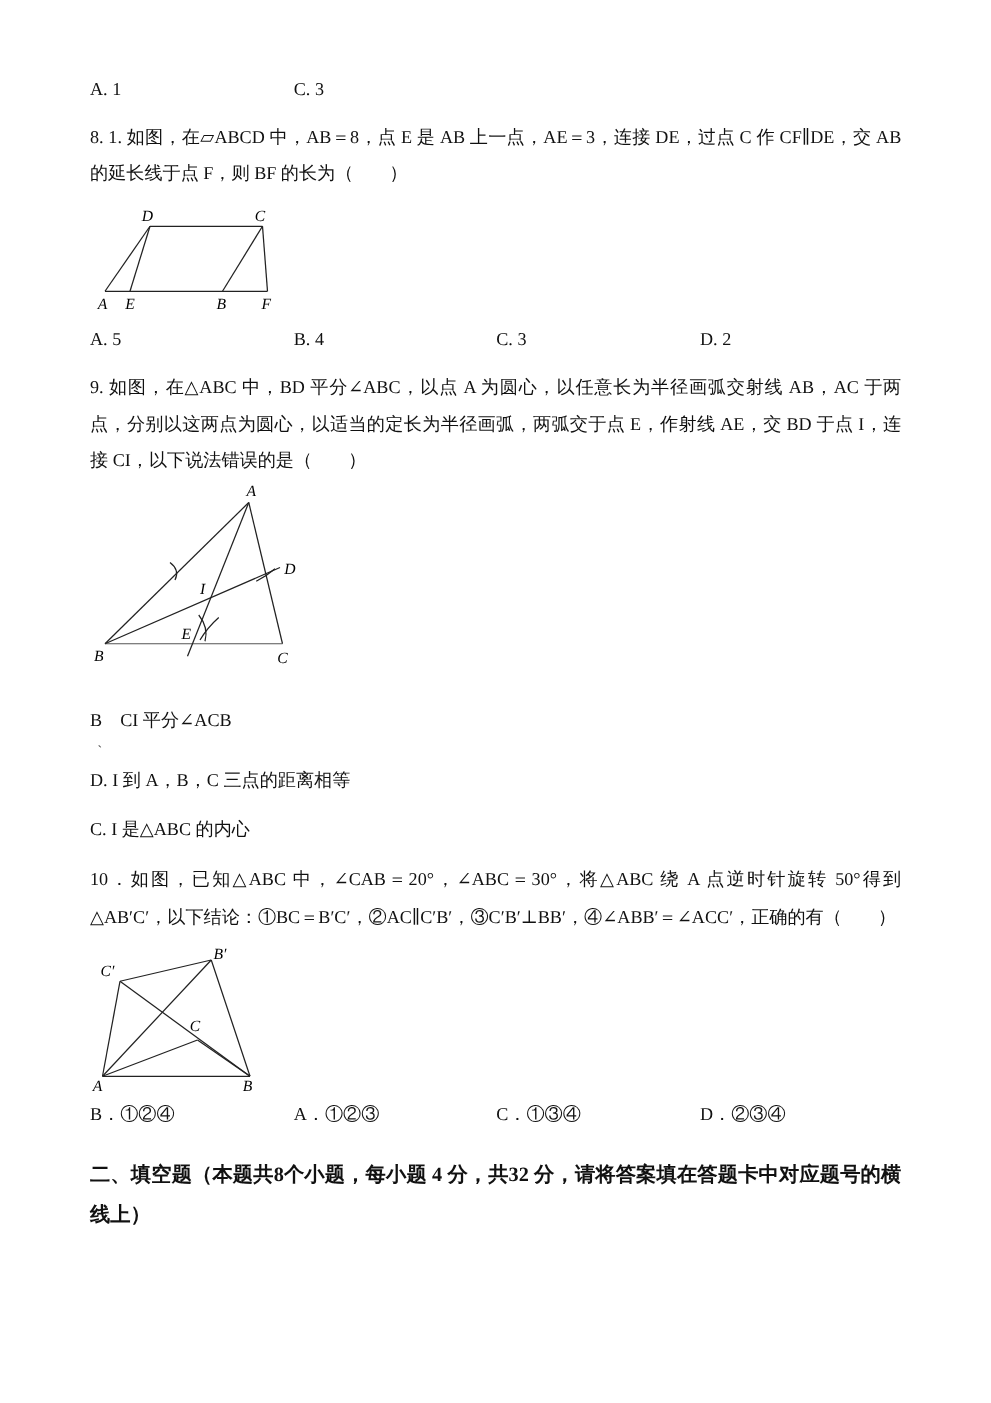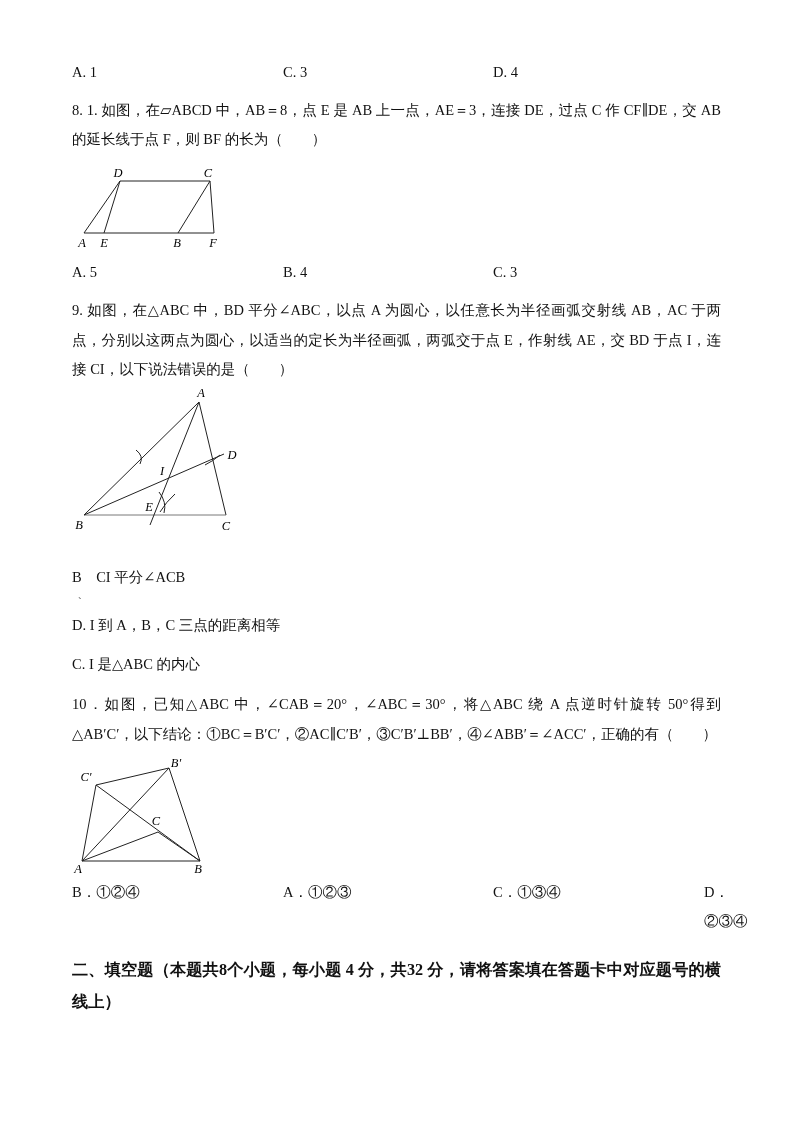--- a/index.html
+++ b/index.html
@@ -13,21 +13,20 @@
     font-family: "Liberation Serif", "DejaVu Serif", serif;
     font-size: 14.5px;
     line-height: 2.05;
     color: #111111;
     overflow: hidden;
   }
   .options-row {
     display: grid;
     grid-template-columns: 163px 162px 163px 1fr;
     margin: 0 0 8px 0;
-    gap: 48px;
   }
   .q-text {
     text-align: justify;
     margin: 0 0 2px 0;
   }
   .fig { display: block; }
   .fig8 { margin: 12px 0 6px 2px; }
   .fig9 { margin: 2px 0 26px 2px; }
   .fig10 { margin: 8px 0 2px 0; }
   .fig line, .fig path { stroke: #222; stroke-width: 1; fill: none; }
@@ -56,21 +55,20 @@
   }
 </style>
 </head>
 <body>
 
 <div class="page">
 
   <div class="options-row">
     <span>A. 1</span>
     <span>C. 3</span>
-    <span>D. 4</span>
   </div>
 
   <p class="q-text">8. 1. 如图，在▱ABCD 中，AB＝8，点 E 是 AB 上一点，AE＝3，连接 DE，过点 C 作 CF∥DE，交 AB 的延长线于点 F，则 BF 的长为（　　）</p>
 
   <svg class="fig fig8" viewBox="0 0 150 85" width="150" height="85">
     <g>
       <line x1="10" y1="66" x2="140" y2="66"></line>
       <line x1="10" y1="66" x2="46" y2="14"></line>
       <line x1="46" y1="14" x2="136" y2="14"></line>
       <line x1="104" y1="66" x2="136" y2="14"></line>
@@ -84,20 +82,21 @@
       <text x="30" y="80">E</text>
       <text x="103" y="80">B</text>
       <text x="139" y="80">F</text>
     </g>
   </svg>
 
   <div class="options-row">
     <span>A. 5</span>
     <span>B. 4</span>
     <span>C. 3</span>
+    <span>D. 2</span>
   </div>
 
   <p class="q-text">9. 如图，在△ABC 中，BD 平分∠ABC，以点 A 为圆心，以任意长为半径画弧交射线 AB，AC 于两点，分别以这两点为圆心，以适当的定长为半径画弧，两弧交于点 E，作射线 AE，交 BD 于点 I，连接 CI，以下说法错误的是（　　）</p>
 
   <svg class="fig fig9" viewBox="0 0 175 150" width="175" height="150">
     <g>
       <line x1="10" y1="128" x2="125" y2="15"></line>
       <line x1="125" y1="15" x2="152" y2="128"></line>
       <line class="thin" x1="10" y1="128" x2="152" y2="128"></line>
       <line x1="10" y1="128" x2="150" y2="67"></line>

